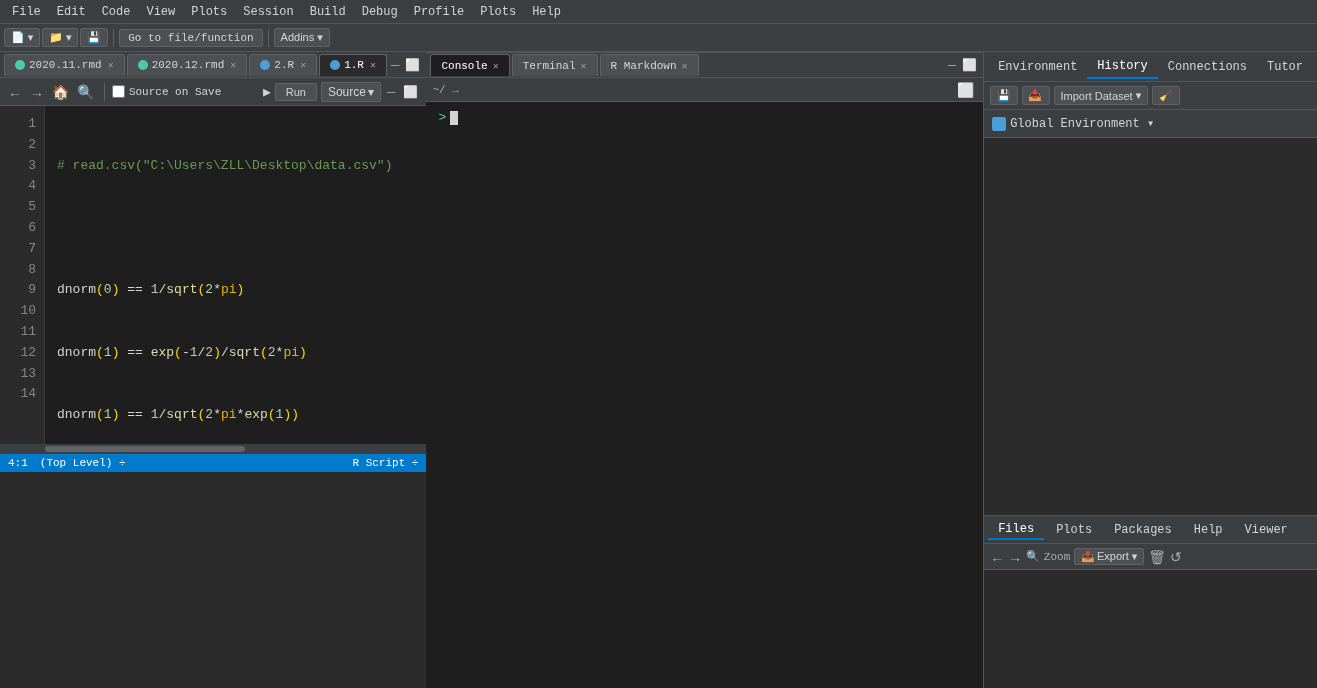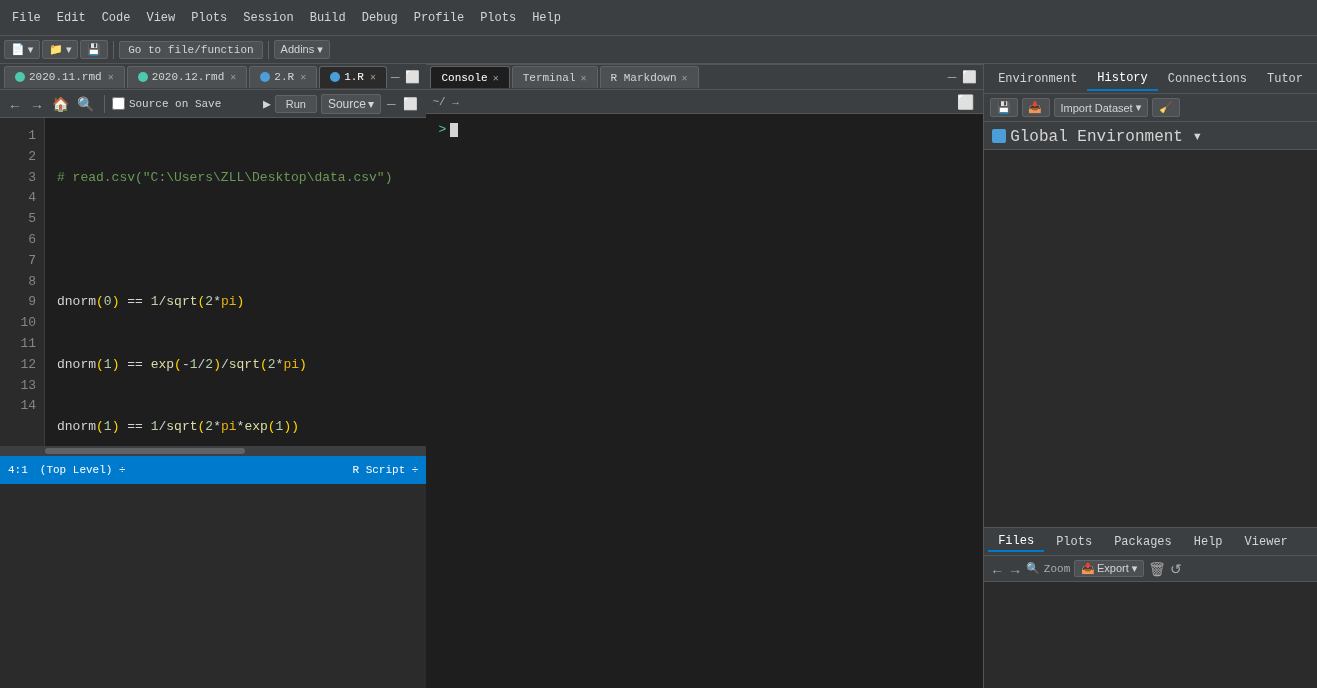--- a/index.html
+++ b/index.html
@@ -11,21 +11,21 @@
       height: 688px;
       overflow: hidden;
       font-size: 13px;
     }
 
     
     .menu-bar {
       background: #3c3f41;
       display: flex;
       align-items: center;
-      height: 36px;
+      height: 24px;
       padding: 0 4px;
       border-bottom: 1px solid #555;
     }
     .menu-item {
       color: #d4d4d4;
       padding: 2px 8px;
       font-size: 12px;
       cursor: pointer;
     }
 
@@ -231,21 +231,21 @@
     .c-function { color: #dcdcaa; }
     .c-variable { color: #eab308; text-align: right; }
     .c-plain { color: #d4d4d4; }
     .c-paren { color: #ffd700; }
 
     
     .status-bar {
       background: #007acc;
       display: flex;
       align-items: center;
-      height: 28px;
+      height: 18px;
       padding: 0 8px;
       font-size: 11px;
       color: #fff;
       gap: 12px;
     }
 
     
     .hscrollbar {
       height: 10px;
       background: #3c3f41;
@@ -367,21 +367,21 @@
       border-bottom: 1px solid #555;
       gap: 4px;
     }
     .global-env {
       display: flex;
       align-items: center;
       height: 28px;
       padding: 0 8px;
       background: #3c3f41;
       border-bottom: 1px solid #555;
-      font-size: 16px;
+      font-size: 12px;
       color: #d4d4d4;
       gap: 4px;
       cursor: pointer;
     }
     .env-content {
       flex: 1;
       background: #2b2b2b;
     }
 
     

